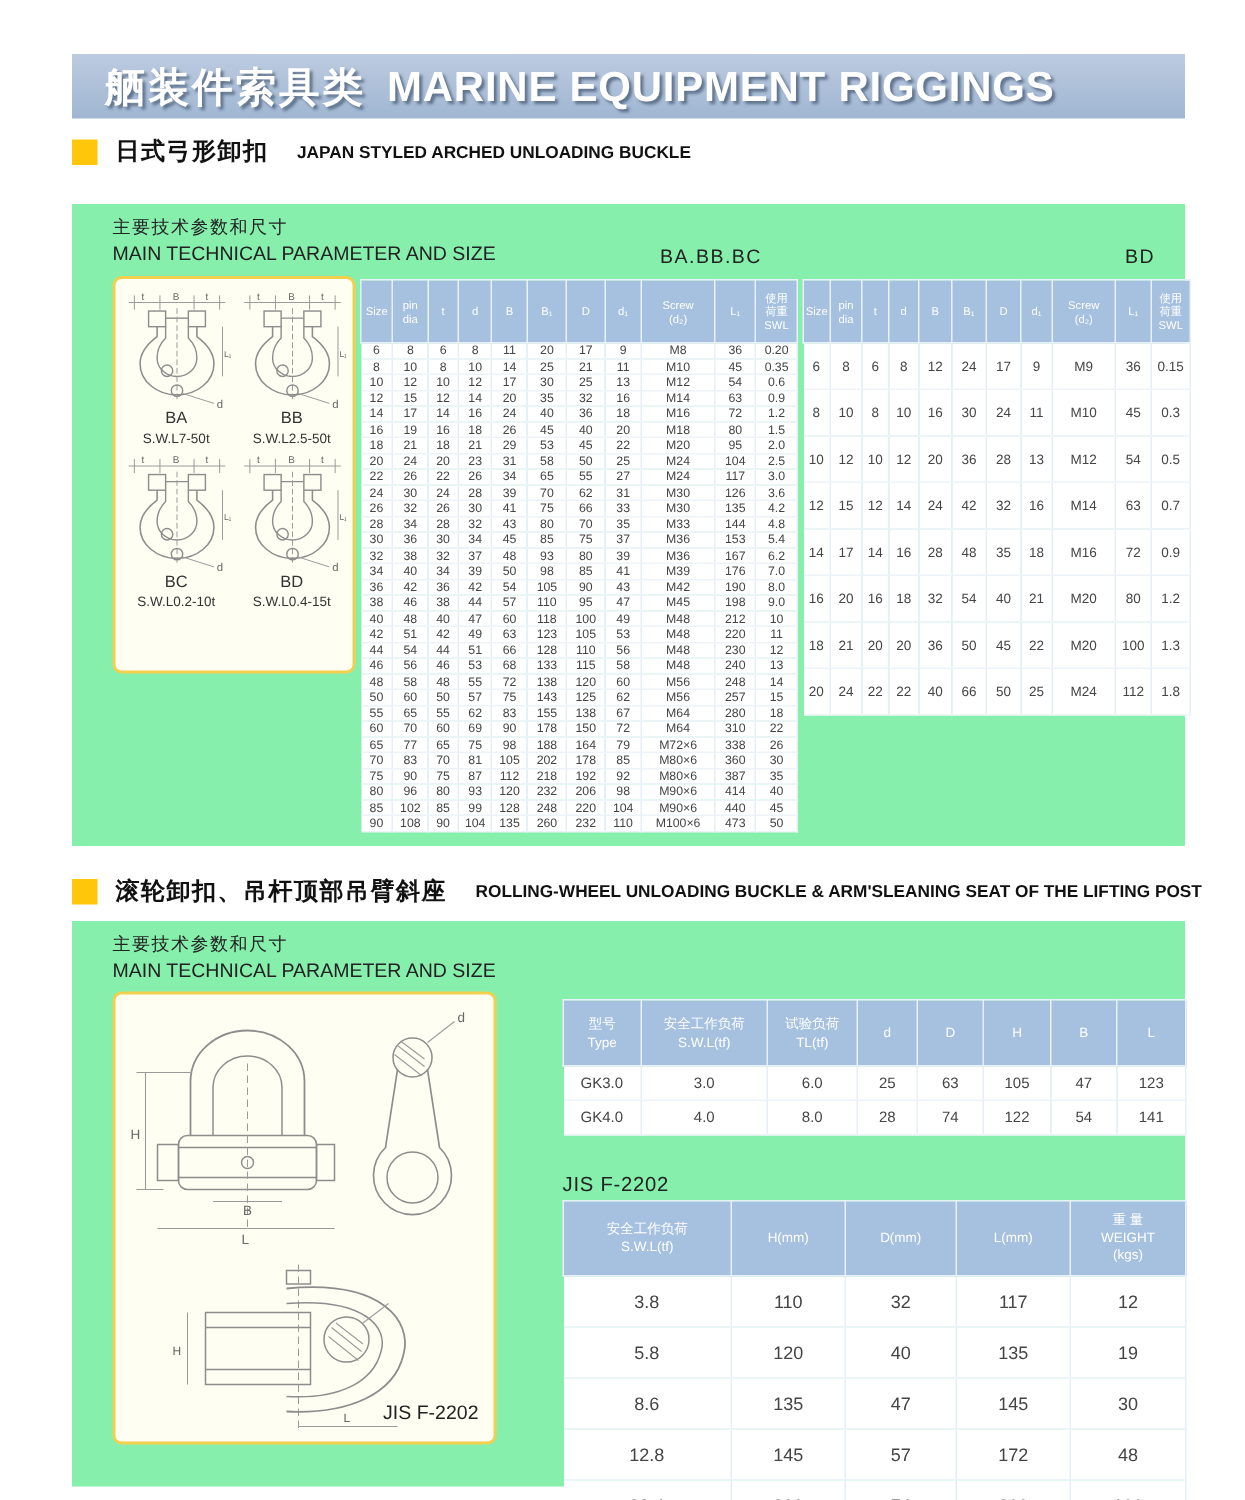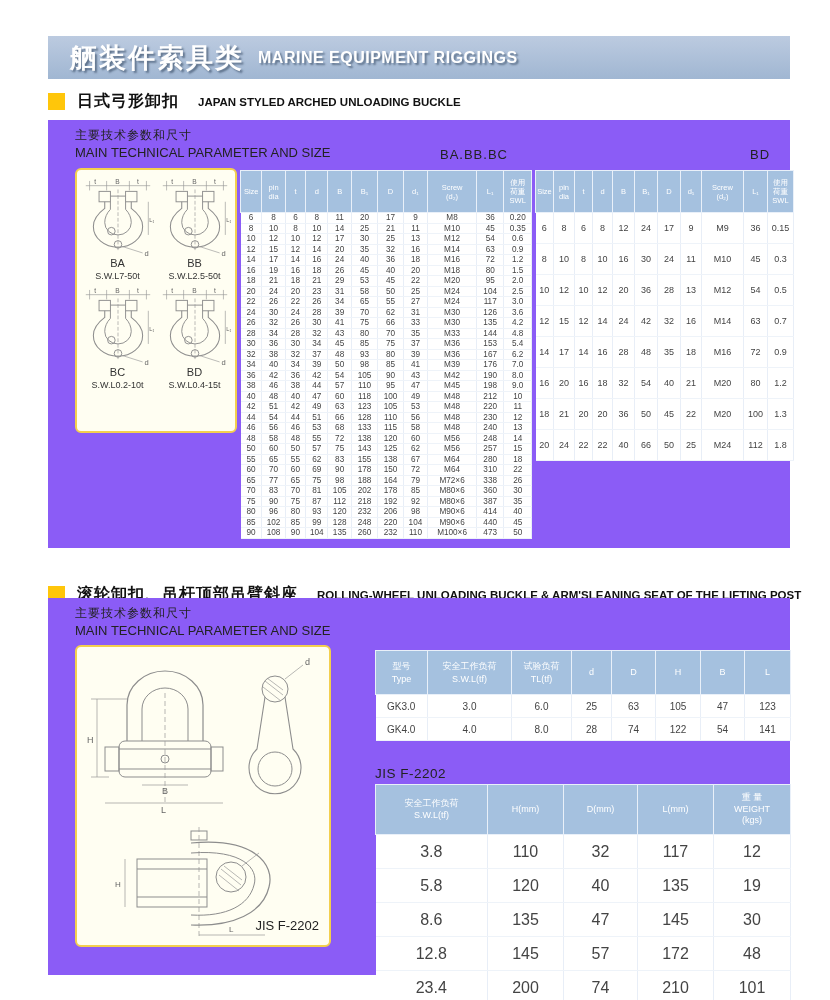--- a/index.html
+++ b/index.html
@@ -5,32 +5,32 @@
   * { margin:0; padding:0; box-sizing:border-box; }
   html,body { background:#ffffff; }
   body { font-family:"Liberation Sans","DejaVu Sans",sans-serif; color:#333; }
   .page { position:relative; width:830px; height:1000px; background:#fff; overflow:hidden; }
 
   
   .banner { position:absolute; left:48px; top:36px; width:742px; height:43px;
             background:linear-gradient(#bccbe0,#a0b6d2); display:flex; align-items:center; padding-left:22px; }
   .banner .zh { font-size:27px; font-weight:bold; color:#fff; letter-spacing:2px;
                 text-shadow:2px 2px 2px rgba(70,90,115,.75); }
-  .banner .en { font-size:16px; font-weight:bold; color:#fff; margin-left:14px; letter-spacing:.5px;
+  .banner .en { font-size:28px; font-weight:bold; color:#fff; margin-left:14px; letter-spacing:.5px;
                 text-shadow:2px 2px 2px rgba(70,90,115,.75); }
 
   
   .sec-title { position:absolute; left:48px; display:flex; align-items:center; }
   .sec-title .bullet { width:17px; height:17px; background:#ffc60a; margin-right:12px; flex:none; }
   .sec-title .zh { font-size:16px; font-weight:bold; color:#111; letter-spacing:1px; }
   .sec-title .en { font-size:11.5px; font-weight:bold; color:#111; margin-left:19px; }
   #sec1-title { top:91px; } #sec2-title { top:584px; }
 
   
-  .panel { position:absolute; left:48px; width:742px; background:#8b5cf6; }
+  .panel { position:absolute; left:48px; width:742px; background:#86efac;margin-top:16px; }
   #panel1 { top:120px; height:428px; }
   #panel2 { top:598px; height:377px; }
   .param-label { position:absolute; left:27px; top:7px; }
   .param-label .zh { font-size:12px; color:#222; letter-spacing:1px; }
   .param-label .en { font-size:13px; color:#222; margin-top:1px; }
 
   .tbl-caption { position:absolute; font-size:13px; color:#222; letter-spacing:1px; }
 
   
   .diagram-box { position:absolute; background:#fffef2; border:2px solid #f3cf4e; border-radius:6px; }
@@ -58,21 +58,21 @@
   #tbl2 th { font-size:7.5px; line-height:1.2; height:42px; padding:0; }
   #tbl2 td { font-size:9px; height:31px; padding:0; }
 
   #gk-table { left:327px; top:52px; width:415px; }
   #gk-table th { font-size:9px; line-height:1.35; height:44px; }
   #gk-table td { font-size:10px; height:23px; }
 
   .jis-title { position:absolute; left:327px; top:168px; font-size:13.5px; color:#222; letter-spacing:.5px; }
   #jis-table { left:327px; top:186px; width:415px; }
   #jis-table th { font-size:9px; line-height:1.3; height:50px; }
-  #jis-table td { font-size:16px; height:34px; }
+  #jis-table td { font-size:12px; height:34px; }
 
   svg .ln { stroke:#8d8d8d; fill:none; }
   svg .dim { stroke:#9a9a9a; stroke-width:.7; fill:none; }
   svg text { fill:#666; font-family:"Liberation Sans",sans-serif; }
 </style>
 </head>
 <body>
 
 <svg width="0" height="0" style="position:absolute">
   <symbol id="shackle-sym" viewBox="0 0 76 84">

